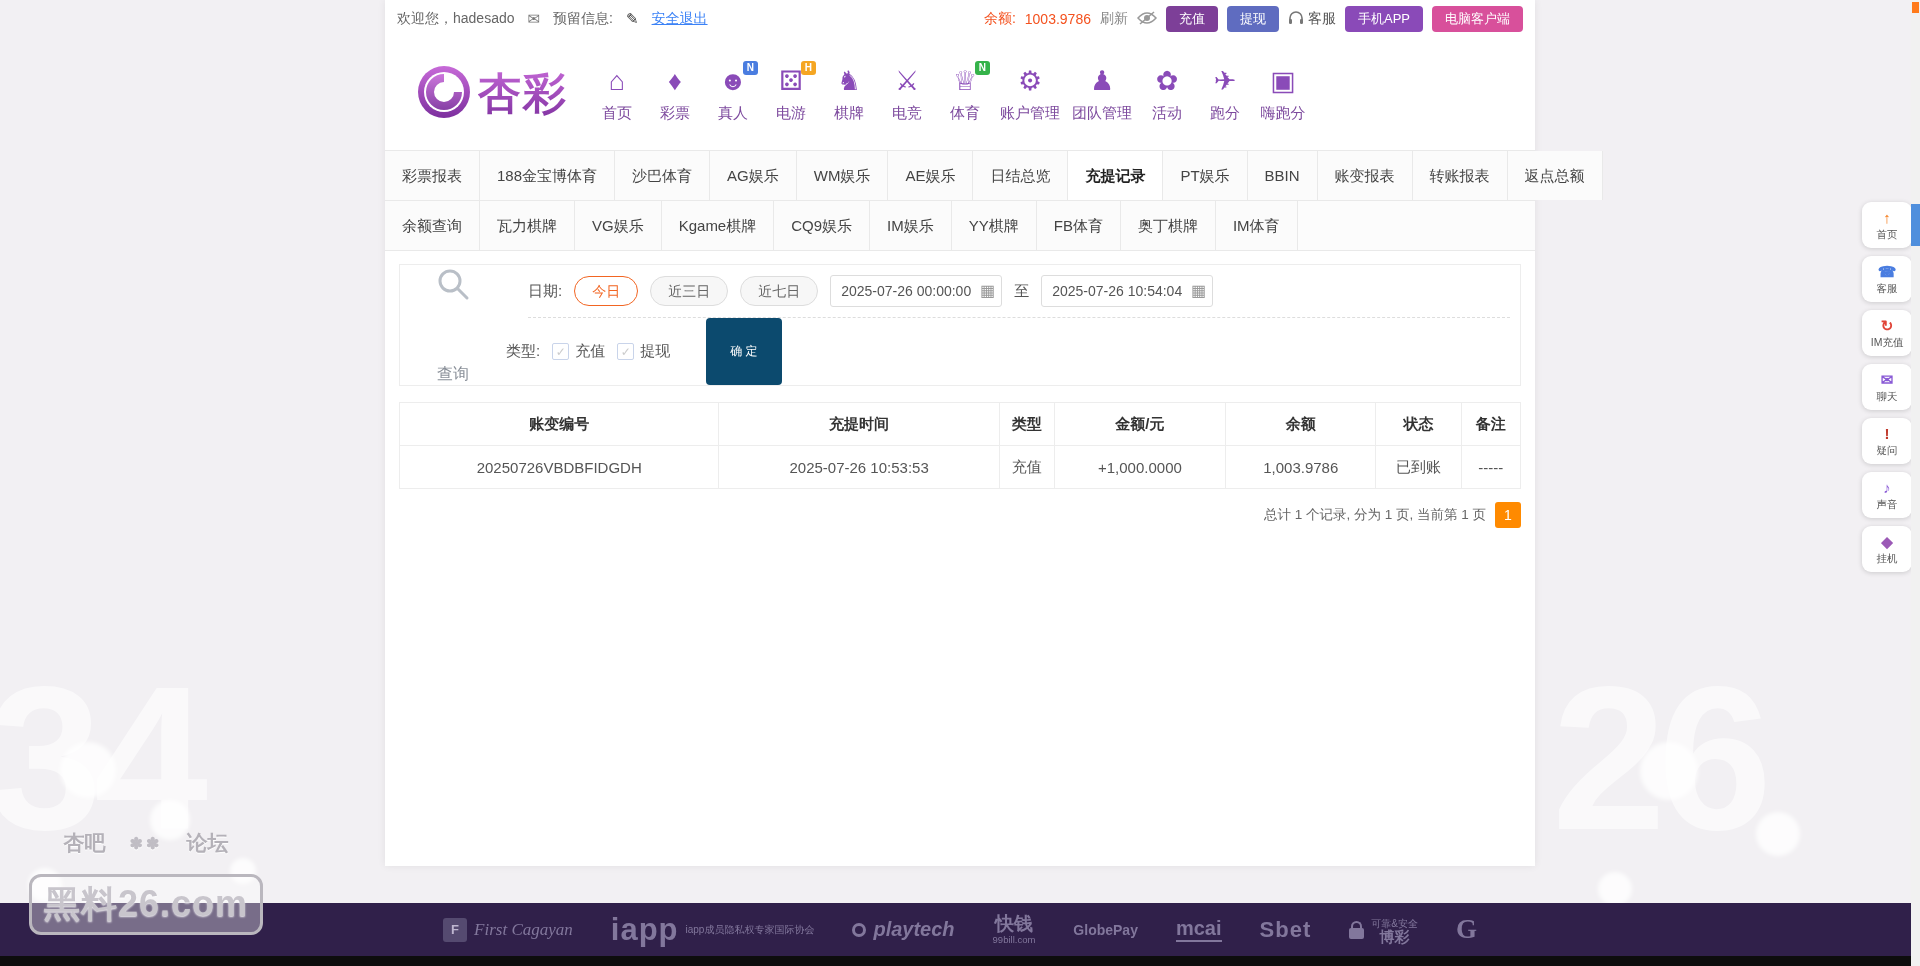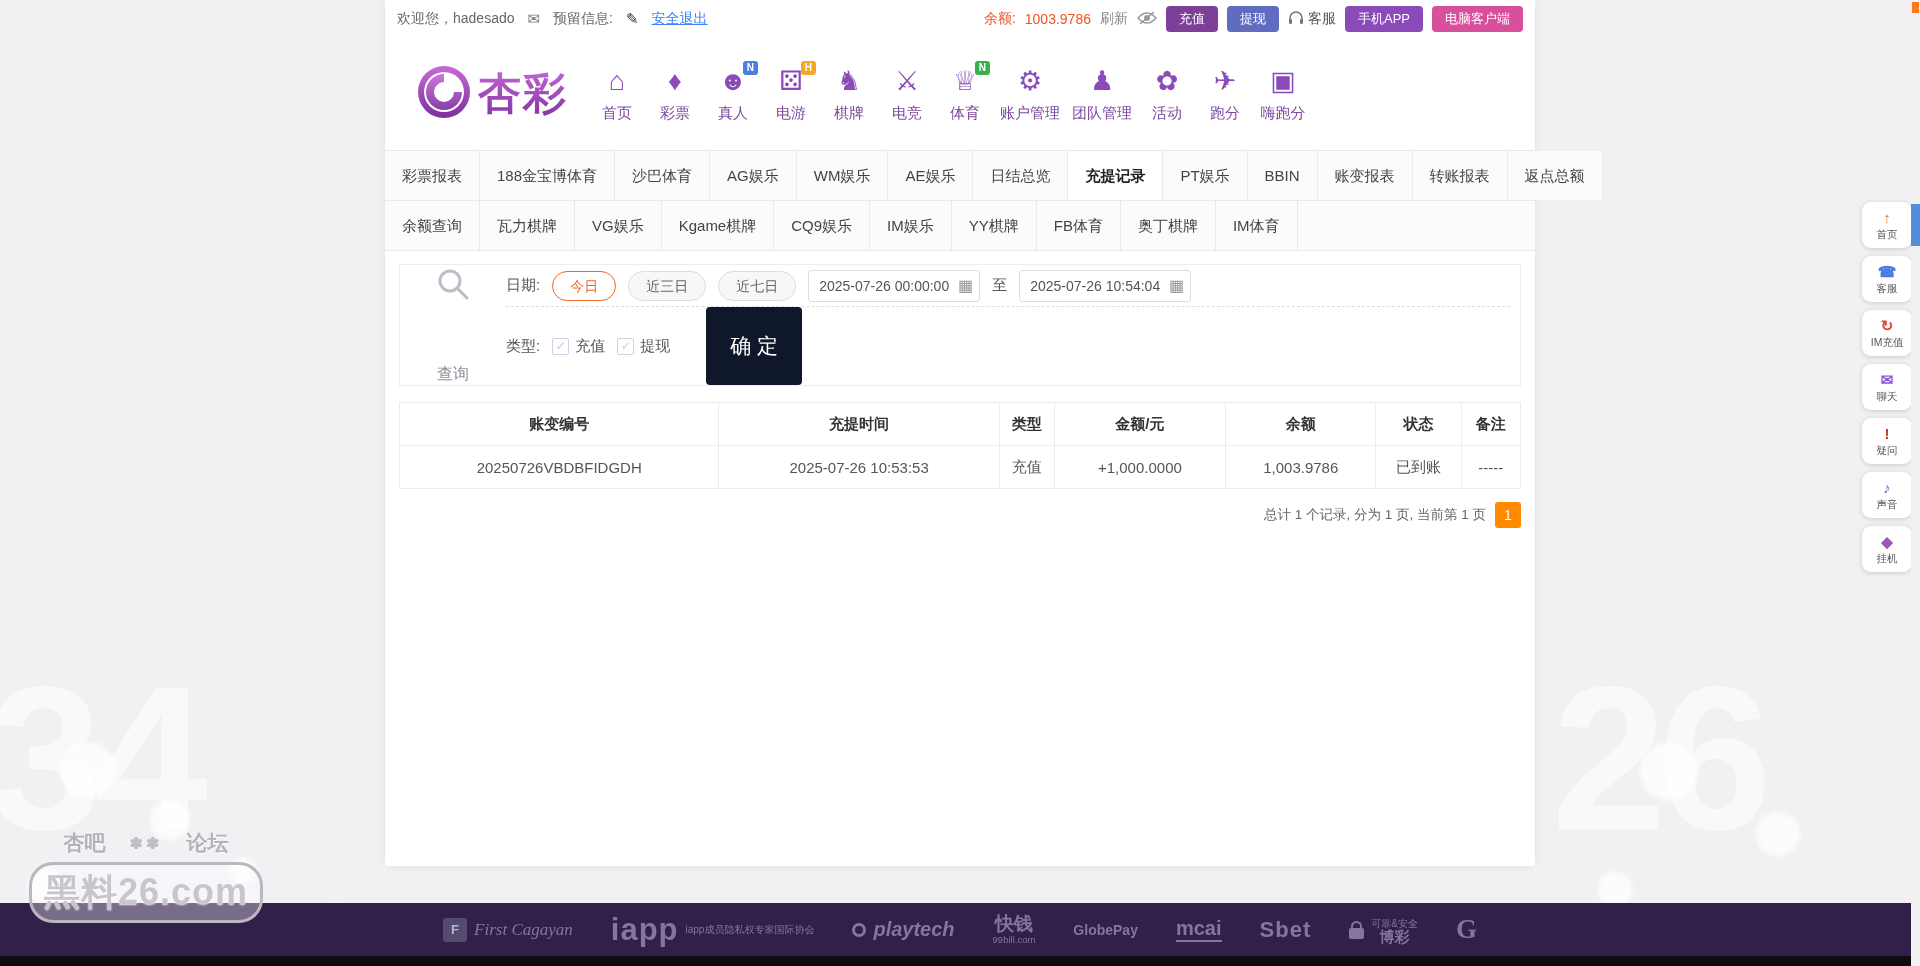--- a/index.html
+++ b/index.html
@@ -48,31 +48,31 @@
   .tab-row.second { border-top:1px solid #e9e9e9; border-bottom:1px solid #e9e9e9; }
   .tab { height:49px; line-height:49px; padding:0 17px; font-size:15px; color:#444; border-right:1px solid #e9e9e9; background:#fbfbfb; cursor:pointer; white-space:nowrap; }
   .tab.active { background:#fff; font-weight:bold; color:#222; }
 
   
   .query-panel { margin:13px 14px 0; border:1px solid #ededed; display:flex; height:122px; }
   .q-left { width:106px; display:flex; flex-direction:column; align-items:center; justify-content:space-between; gap:5px; }
   .q-left-label { font-size:16px; color:#8a9099; }
   .q-right { flex:1; display:flex; flex-direction:column; padding-right:10px; }
   .q-row { display:flex; align-items:center; gap:12px; flex:1; }
-  .q-row.first { border-bottom:1px dashed #ddd; }
+  .q-row.first { border-bottom:1px dashed #ddd;margin-left:22px; }
   .q-label { font-size:15px; color:#555; }
   .pill { height:30px; line-height:28px; padding:0 17px; border-radius:15px; border:1px solid #ddd; background:#f7f7f7; color:#666; font-size:14px; cursor:pointer; }
   .pill.active { background:#fff; border-color:#f26522; color:#f26522; }
   .date-wrap { position:relative; }
   .date-input { width:172px; height:32px; border:1px solid #ddd; border-radius:3px; padding:0 30px 0 10px; font-size:14px; color:#555; font-family:inherit; background:#fff; }
   .cal-icon { position:absolute; right:7px; top:6px; font-size:16px; color:#999; cursor:pointer; }
   .checkbox { width:17px; height:17px; border:1px solid #c9d4ea; border-radius:2px; background:#fff; display:inline-flex; align-items:center; justify-content:center; cursor:pointer; }
   .check { color:#ccc; font-size:12px; }
   .cb-label { font-size:15px; color:#555; margin-left:-6px; }
-  .confirm-btn { margin-left:24px; background:#0f172a; color:#fff; border:none; border-radius:4px; padding:25px 24px; font-size:21px; cursor:pointer; font-family:inherit; }
+  .confirm-btn { margin-left:24px; background:#0c4a6e; color:#fff; border:none; border-radius:4px; padding:25px 24px; font-size:12px; cursor:pointer; font-family:inherit; }
 
   
   .records-table { width:calc(100% - 28px); margin:16px 14px 0; border-collapse:collapse; }
   .records-table th, .records-table td { border:1px solid #ededed; text-align:center; font-size:15px; height:43px; color:#555; }
   .records-table th { color:#333; font-weight:bold; }
   .amount { color:#e23b3b; }
   .status-ok { color:#2eb150; }
   .remark { color:#999; }
 
   
@@ -110,21 +110,21 @@
   .lock { position:relative; width:15px; height:11px; background:#82779c; border-radius:2px; margin-top:7px; }
   .lock::before { content:""; position:absolute; left:2px; top:-7px; width:7px; height:8px; border:2.5px solid #82779c; border-bottom:none; border-radius:6px 6px 0 0; }
   .secure-col { display:flex; flex-direction:column; align-items:center; font-size:10px; line-height:13px; }
   .secure-main { font-size:15px; font-weight:bold; }
   .g-serif { font-family:"Liberation Serif", serif; font-size:27px; font-weight:bold; }
 
   
   .watermark { position:absolute; left:10px; top:782px; z-index:3; width:272px; text-align:center; }
   .wm-row1 { display:flex; align-items:center; justify-content:center; gap:24px; font-size:21px; color:#b4b1b8; text-shadow:0 1px 1px #fff; font-weight:bold;margin-top:47px; }
   .wm-flourish { font-size:16px; color:#c0bdc4; letter-spacing:3px; }
-  .wm-box { margin-top:5px; border:3px solid #bab7be; border-radius:24px; padding:3px 12px; font-size:36px; font-weight:bold; letter-spacing:1px; color:#c8c5cc; text-shadow:0 1px 2px rgba(255,255,255,.9); background:rgba(255,255,255,.35); display:inline-block; }
+  .wm-box { margin-top:17px; border:3px solid #bab7be; border-radius:12px; padding:3px 12px; font-size:36px; font-weight:bold; letter-spacing:1px; color:#c8c5cc; text-shadow:0 1px 2px rgba(255,255,255,.9); background:rgba(255,255,255,.35); display:inline-block; }
 </style>
 </head>
 <body>
 
 <div class="bg-num" style="left:-12px; top:640px;">34</div>
 <div class="bg-num" style="left:1552px; top:640px;">26</div>
 <div class="bokeh" style="left:60px; top:742px; width:56px; height:56px;"></div>
 <div class="bokeh" style="left:150px; top:800px; width:40px; height:40px;"></div>
 <div class="bokeh" style="left:28px; top:868px; width:34px; height:34px;"></div>
 <div class="bokeh" style="left:230px; top:858px; width:26px; height:26px;"></div>

